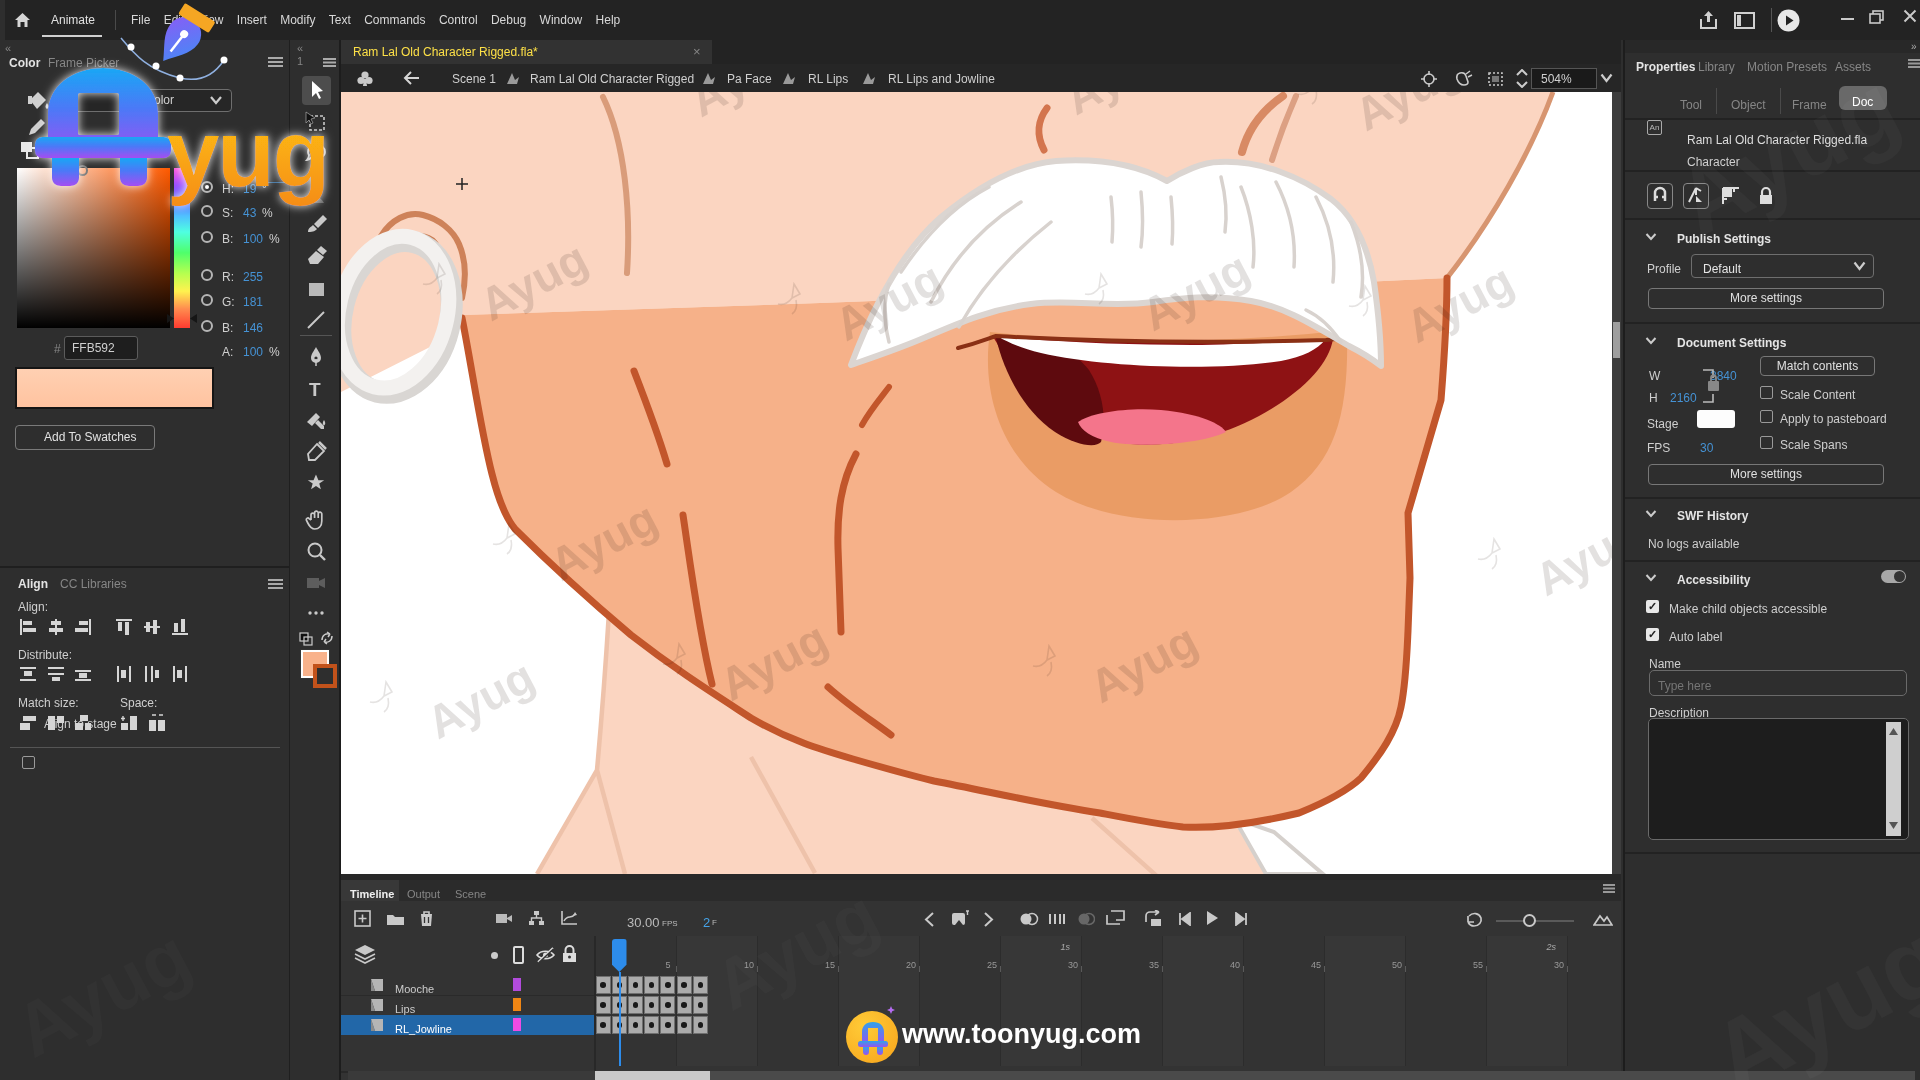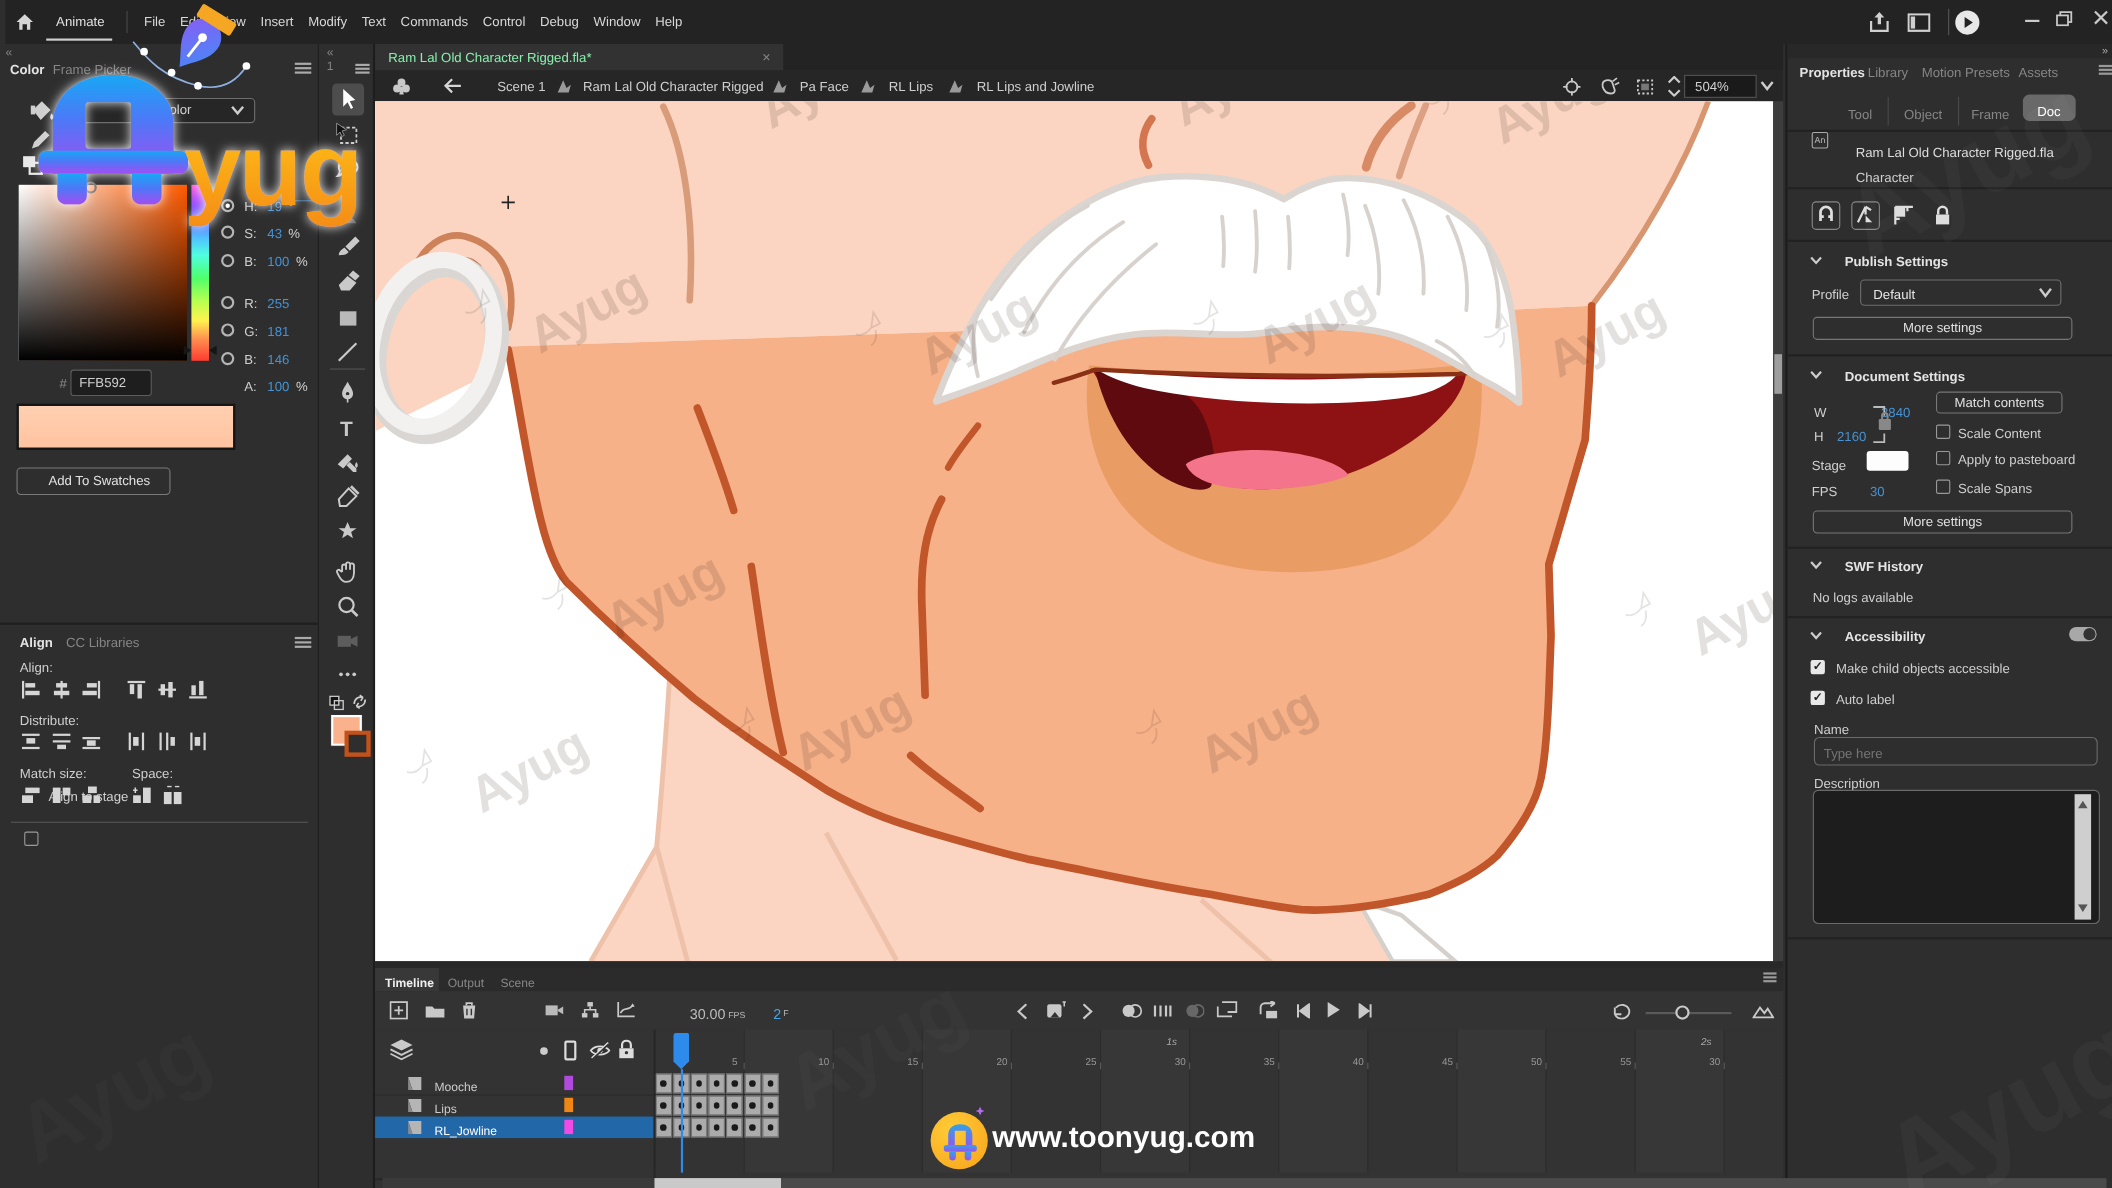--- a/index.html
+++ b/index.html
@@ -376,21 +376,21 @@
       <div class="abs" style="left: 11px; top: 610px; width: 28px; height: 28px; background: rgb(249, 178, 139); border: 2px solid rgb(255, 255, 255); outline: rgb(51, 51, 51) solid 1px;"></div>
       <div class="abs" style="left: 23px; top: 624px; width: 26px; height: 26px;">
         <svg width="26" height="26">
           <rect x="2" y="2" width="20" height="20" fill="#2e2e2e" stroke="#c2521b" stroke-width="4"></rect>
         </svg>
       </div>
     </div>
 
 <div class="abs" style="left:341px;top:40px;width:1280px;height:24px;background:#232323;">
   <div class="abs" style="left:0;top:0;width:371px;height:24px;background:#323232;"></div>
-  <div class="abs txt" style="left:12px;top:5px;color:#86efac;">Ram Lal Old Character Rigged.fla*</div>
+  <div class="abs txt" style="left:12px;top:5px;color:#fde047;">Ram Lal Old Character Rigged.fla*</div>
   <div class="abs dim" style="left:352px;top:4px;font-size:13px;">×</div>
 </div>
 <div class="abs" style="left:341px;top:64px;width:1280px;height:28px;background:#262626;">
   <svg class="abs" style="left:15px;top:6px" width="18" height="17" viewBox="0 0 18 17">
     <circle cx="9" cy="5" r="3.6" fill="#c9c9c9"></circle>
         <circle cx="5" cy="10.5" r="3.6" fill="#c9c9c9"></circle>
     <circle cx="13" cy="10.5" r="3.6" fill="#c9c9c9"></circle>
         <path d="M8 9 L7 16 H11 L10 9Z" fill="#c9c9c9"></path>
   </svg>
   <svg class="abs" style="left:62px;top:7px" width="17" height="14" viewBox="0 0 17 14">

